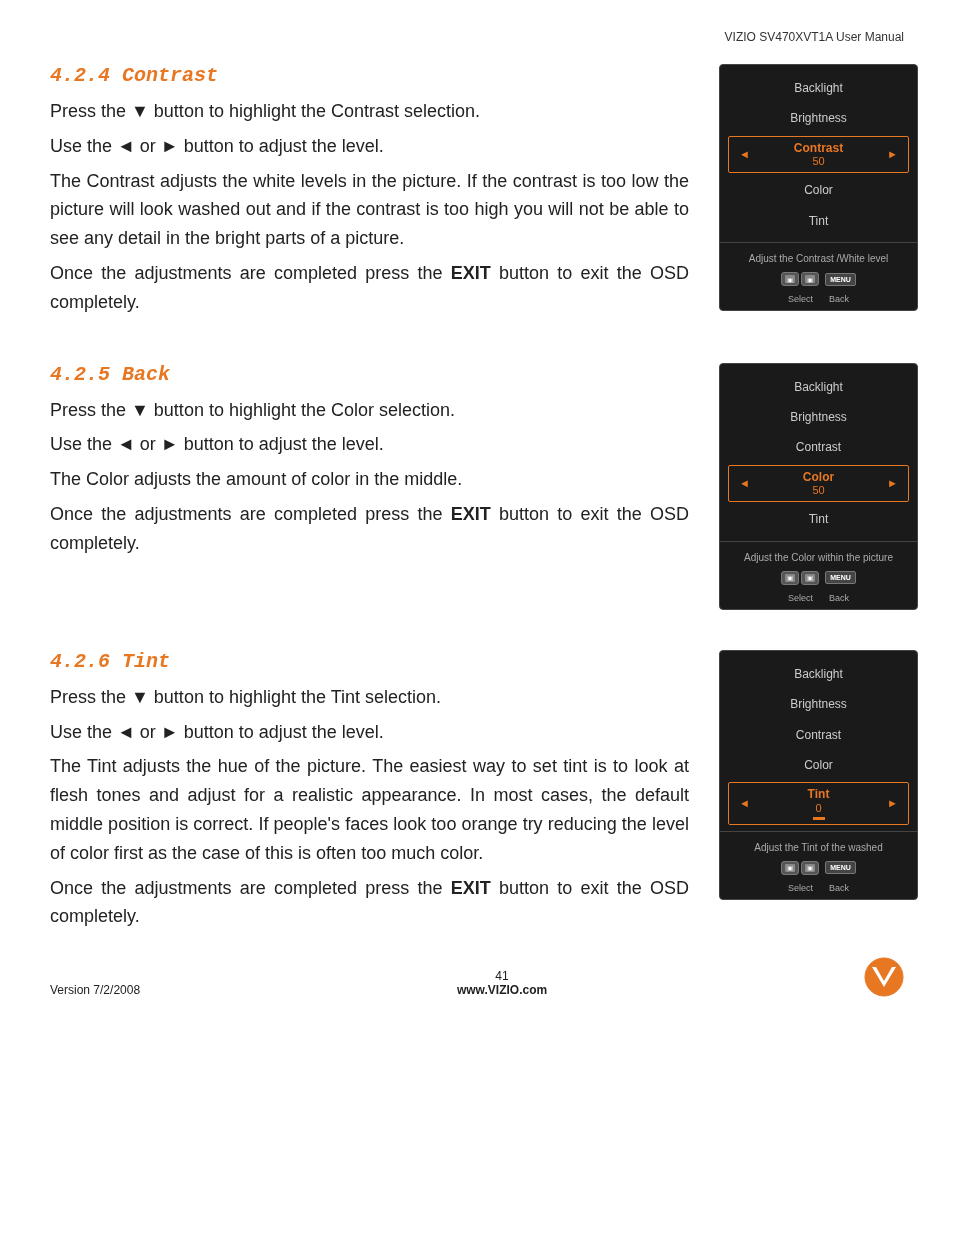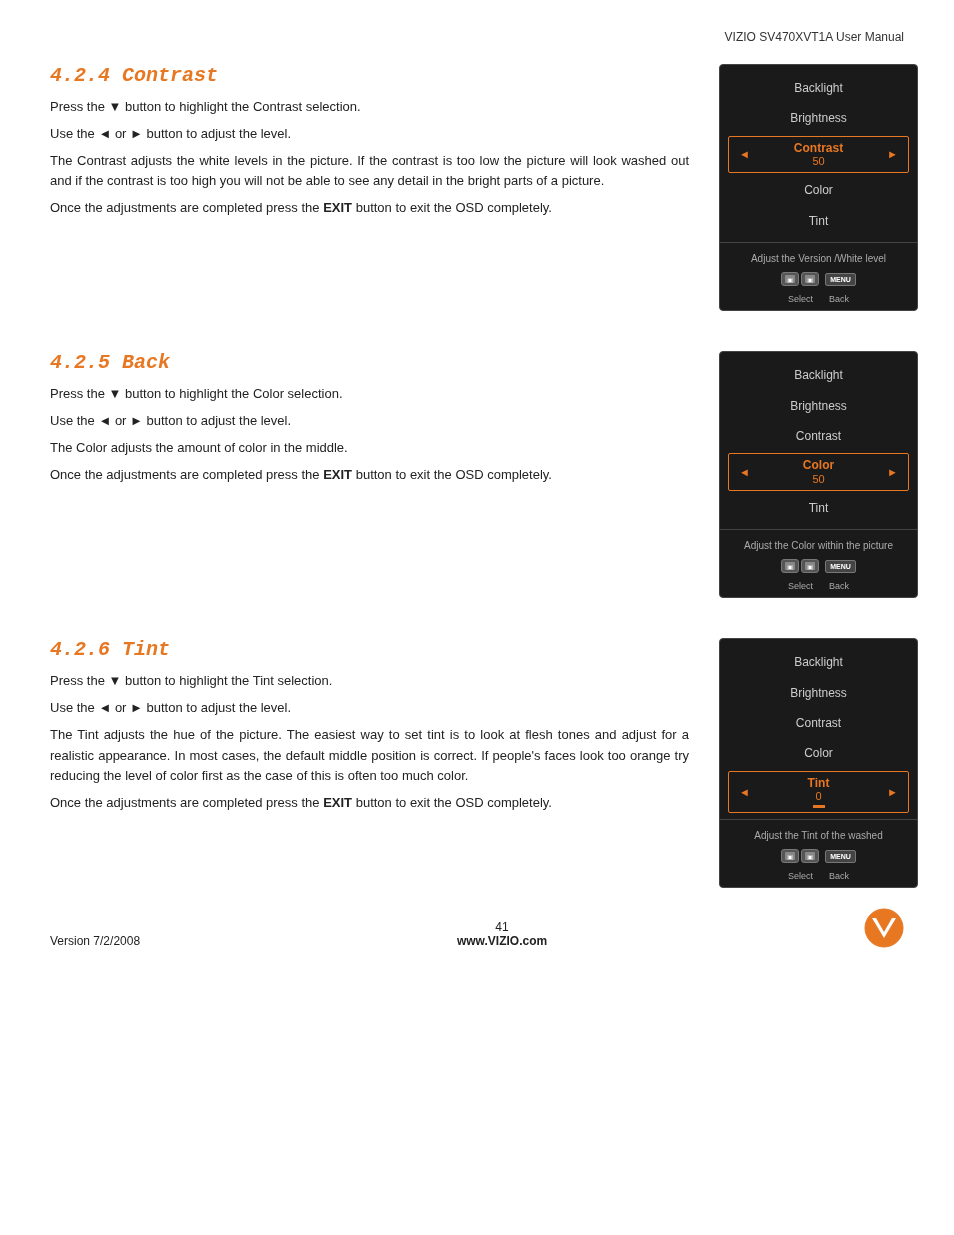--- a/index.html
+++ b/index.html
@@ -30,21 +30,21 @@
       font-family: 'Courier New', monospace;
       color: #e87722;
       font-size: 20px;
       font-weight: bold;
       margin-bottom: 10px;
       font-style: italic;
     }
 
     
     .body-text {
-      font-size: 13px;
+      font-size: 18px;
       line-height: 1.6;
       margin-bottom: 6px;
       text-align: justify;
     }
 
     .body-text b {
       font-weight: bold;
     }
 
     
@@ -243,21 +243,21 @@
           <span class="osd-arrow arrow-sym">◄</span>
           <div class="active-label">
             <div class="item-name">Contrast</div>
             <div class="item-value">50</div>
           </div>
           <span class="osd-arrow arrow-sym">►</span>
         </div>
         <div class="osd-item">Color</div>
         <div class="osd-item">Tint</div>
         <div class="osd-divider"></div>
-        <div class="osd-hint">Adjust the Version /White level</div>
+        <div class="osd-hint">Adjust the Contrast /White level</div>
         <div class="osd-buttons">
           <div class="osd-btn-group">
             <div class="osd-btn">
               <div class="osd-btn-inner">▣</div>
             </div>
             <div class="osd-btn">
               <div class="osd-btn-inner">▣</div>
             </div>
           </div>
           <div class="osd-menu-btn">MENU</div>

